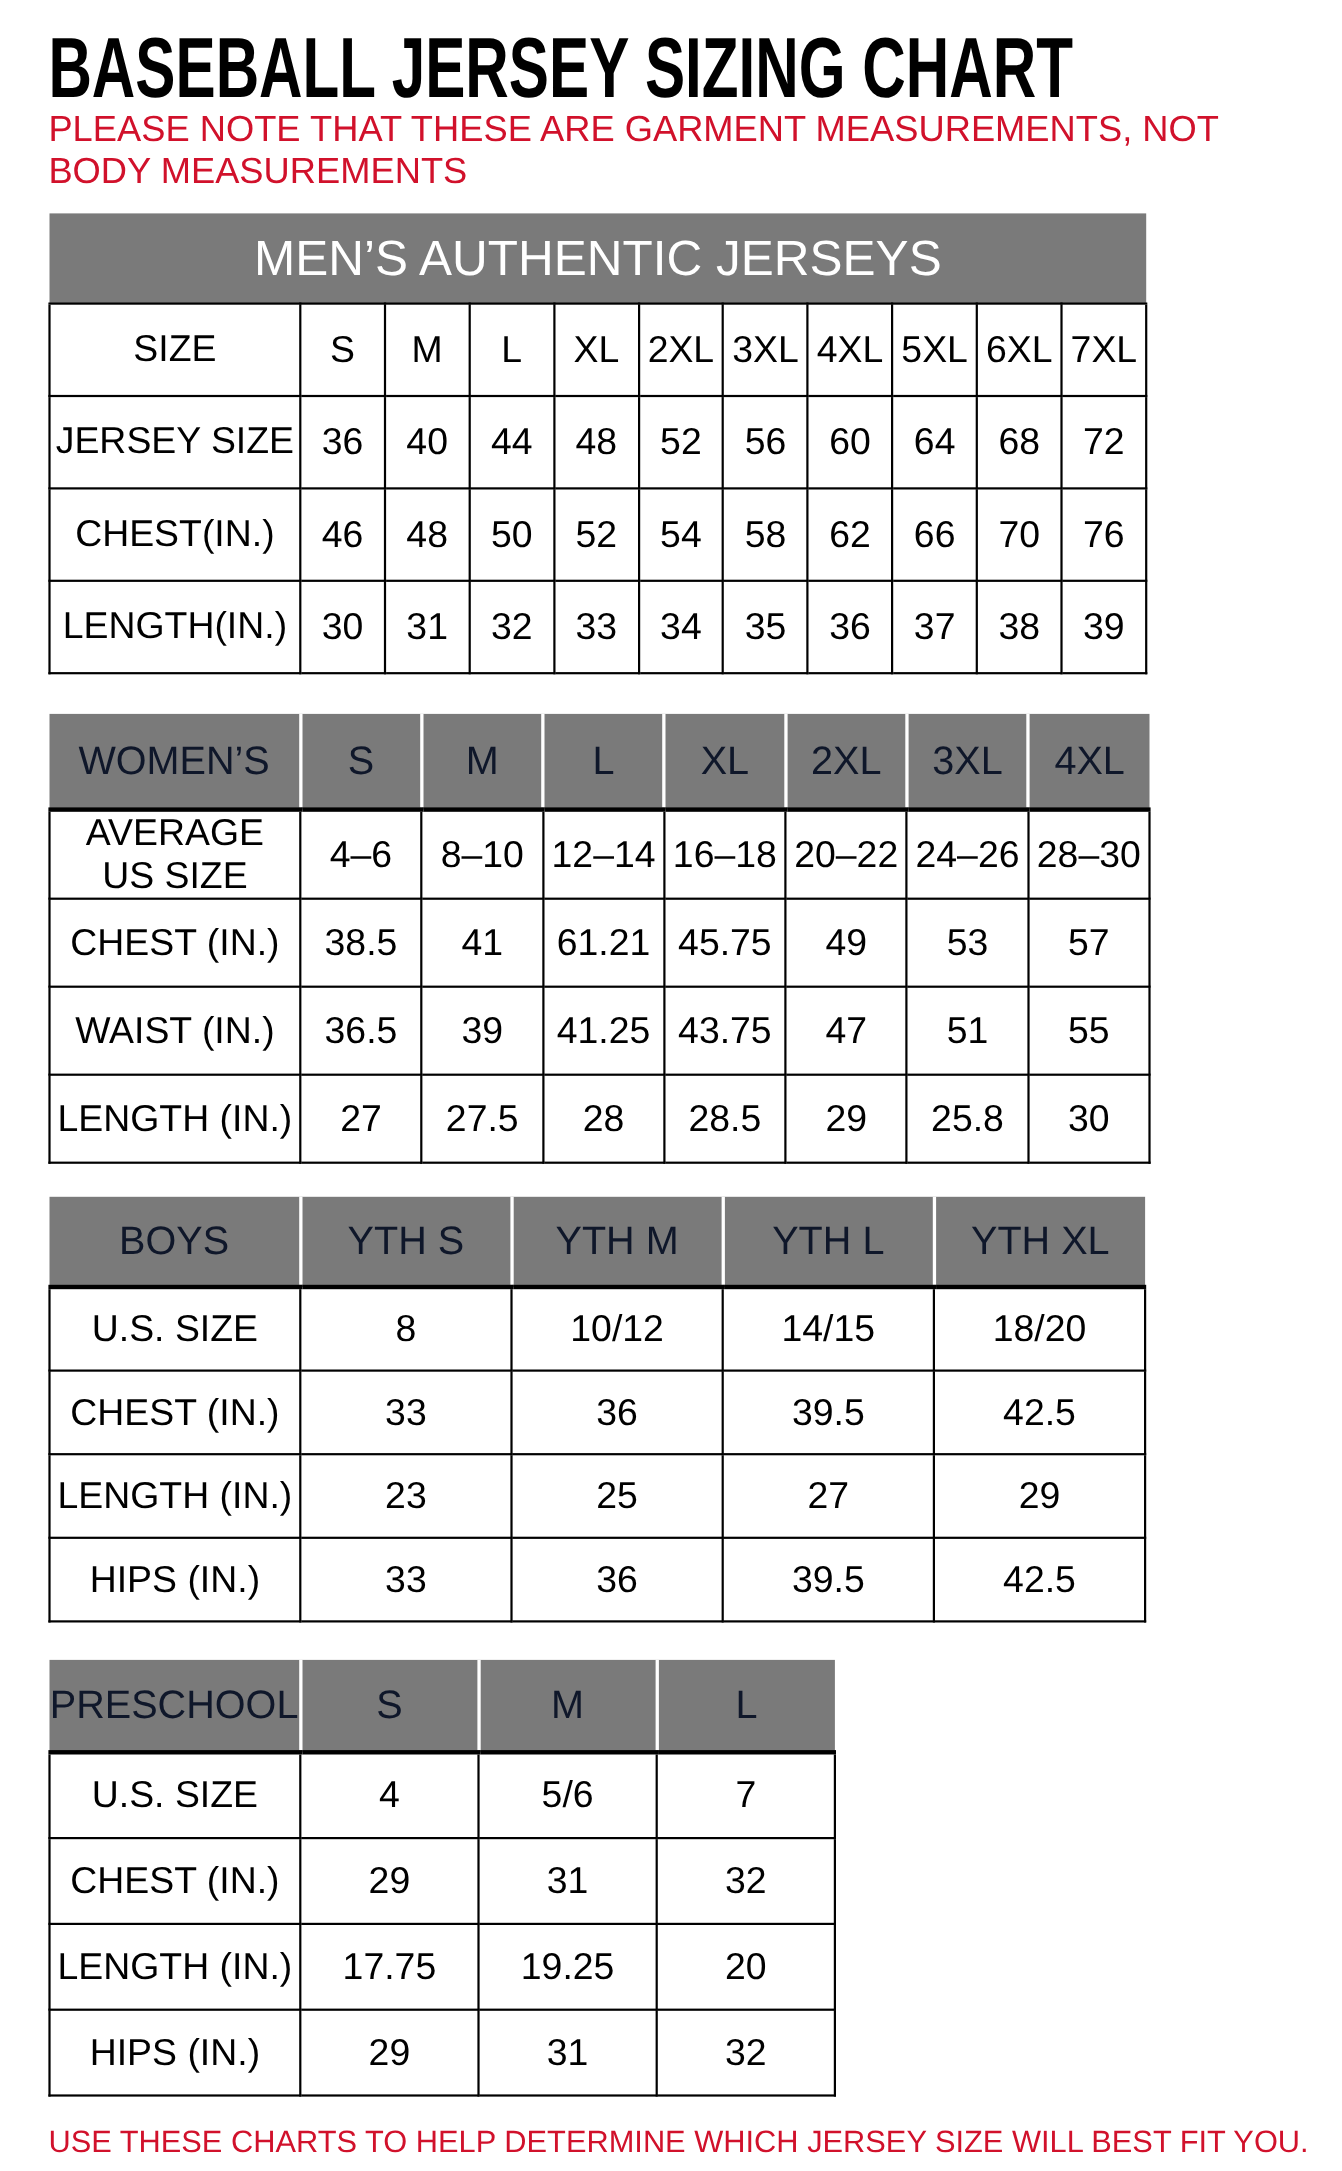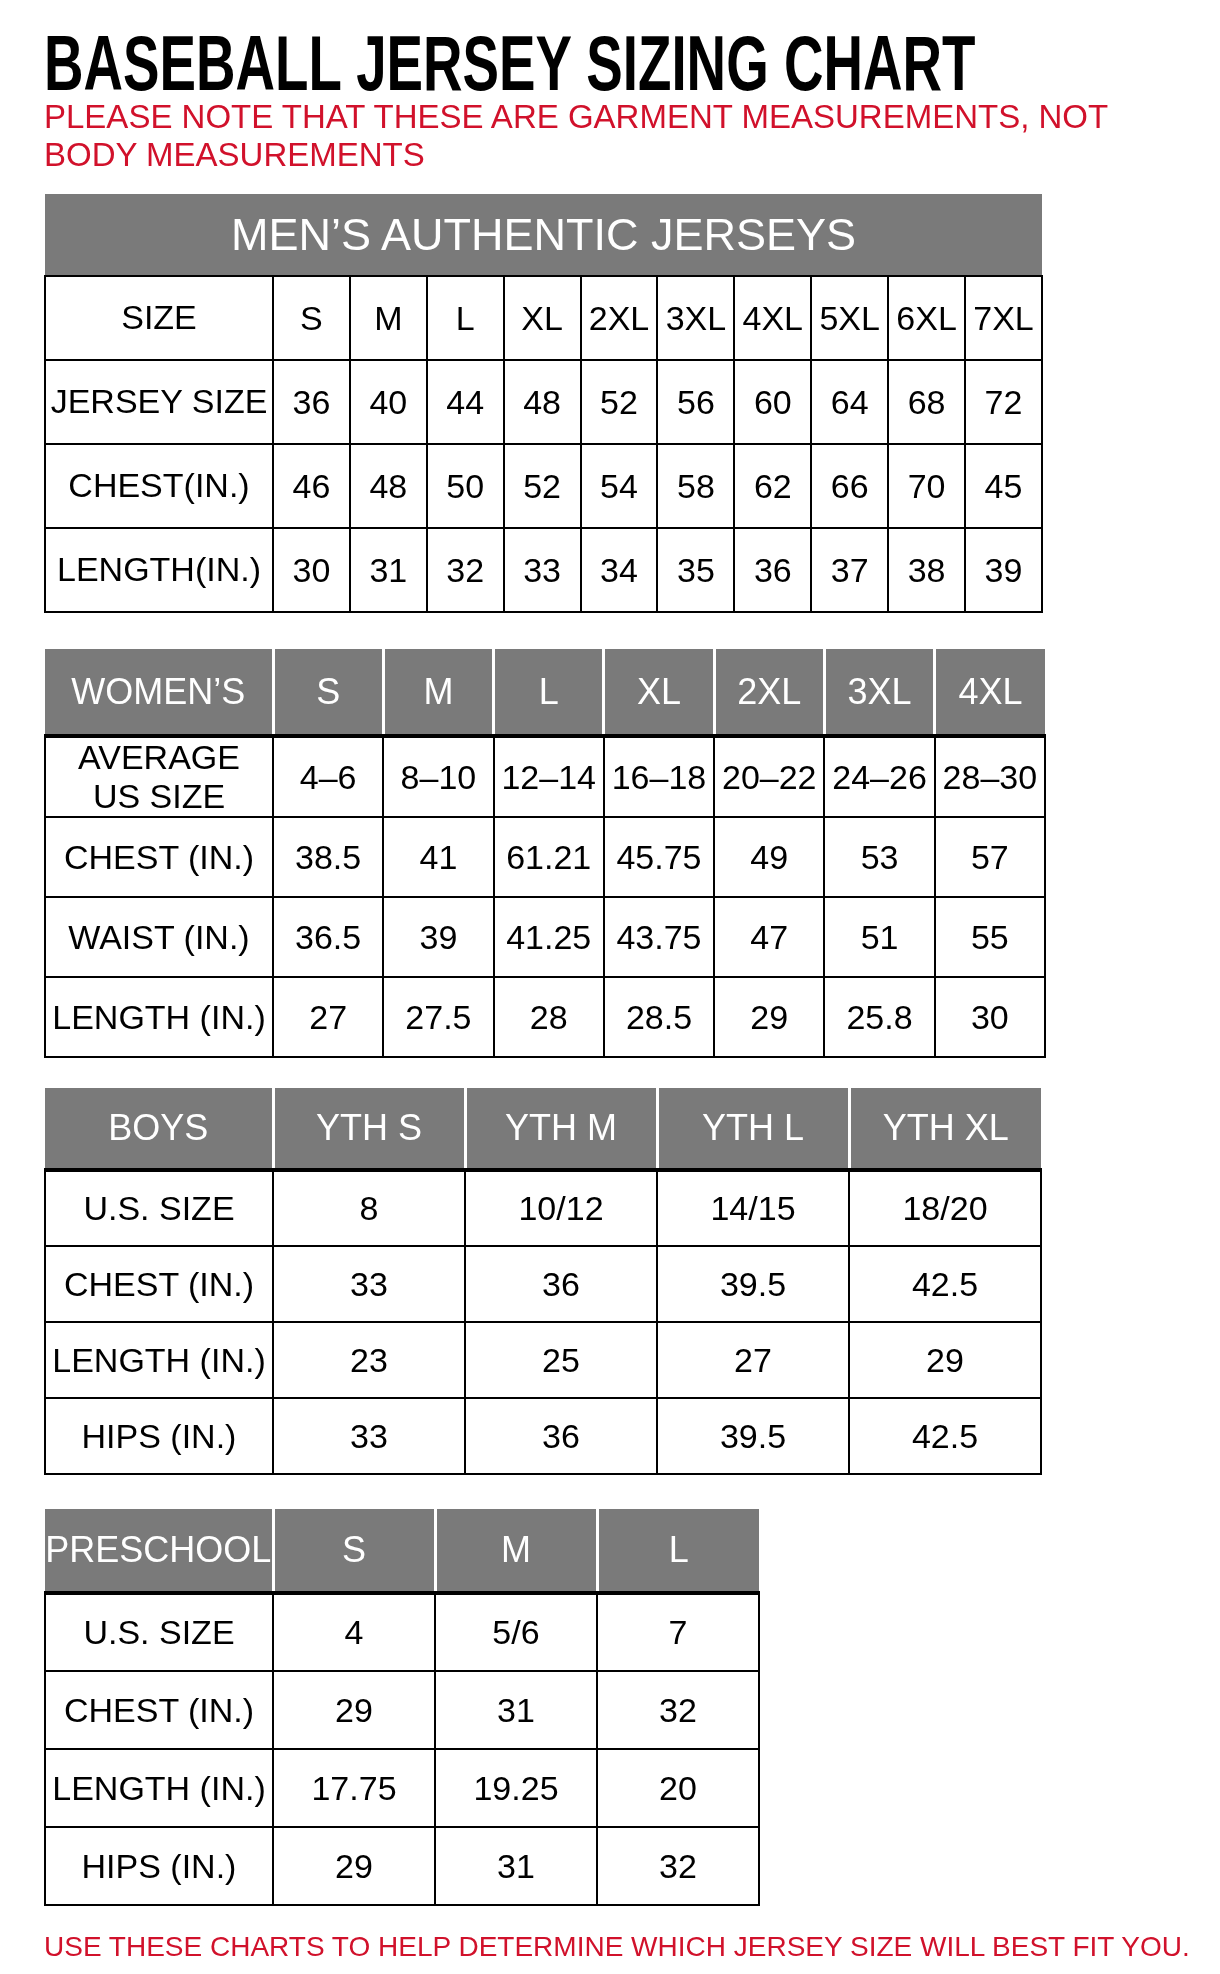--- a/index.html
+++ b/index.html
@@ -66,21 +66,21 @@
     overflow: hidden;
   }
   table.sizing tbody th.row-label {
     white-space: pre-line;
     line-height: 1.15;
     border-radius: 22px;
   }
   
   table.sizing thead th.gray {
     background: var(--gray, #7a7a7a);
-    color: #ffffff;
+    color: #0f172a;
     font-weight: 400;
     font-size: 36px;
     text-align: center;
     vertical-align: middle;
     border: none;
     border-left: 3px solid #ffffff;
     border-bottom: 4px solid #000;
   }
   table.sizing thead th.gray:first-child { border-left: none; }
 
@@ -165,21 +165,21 @@
           <th class="row-label">CHEST(IN.)</th>
           <td>46</td>
           <td>48</td>
           <td>50</td>
           <td>52</td>
           <td>54</td>
           <td>58</td>
           <td>62</td>
           <td>66</td>
           <td>70</td>
-          <td>45</td>
+          <td>76</td>
         </tr>
         <tr>
           <th class="row-label">LENGTH(IN.)</th>
           <td>30</td>
           <td>31</td>
           <td>32</td>
           <td>33</td>
           <td>34</td>
           <td>35</td>
           <td>36</td>

